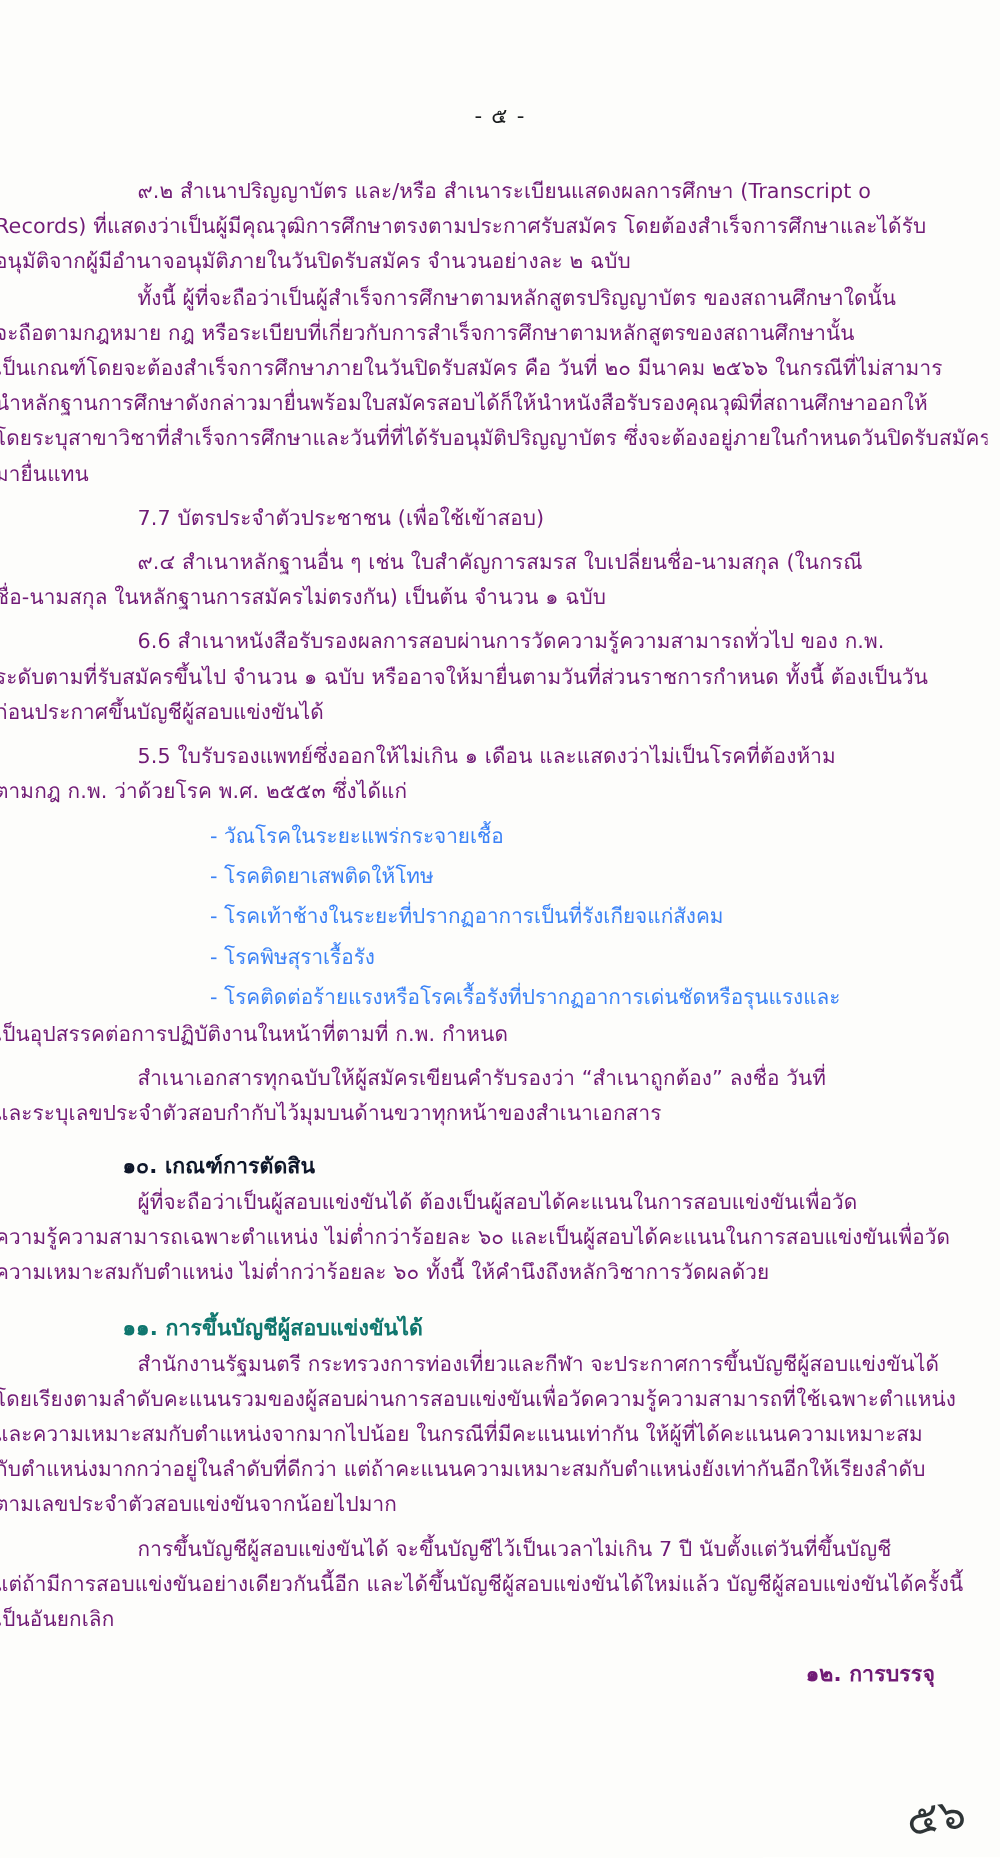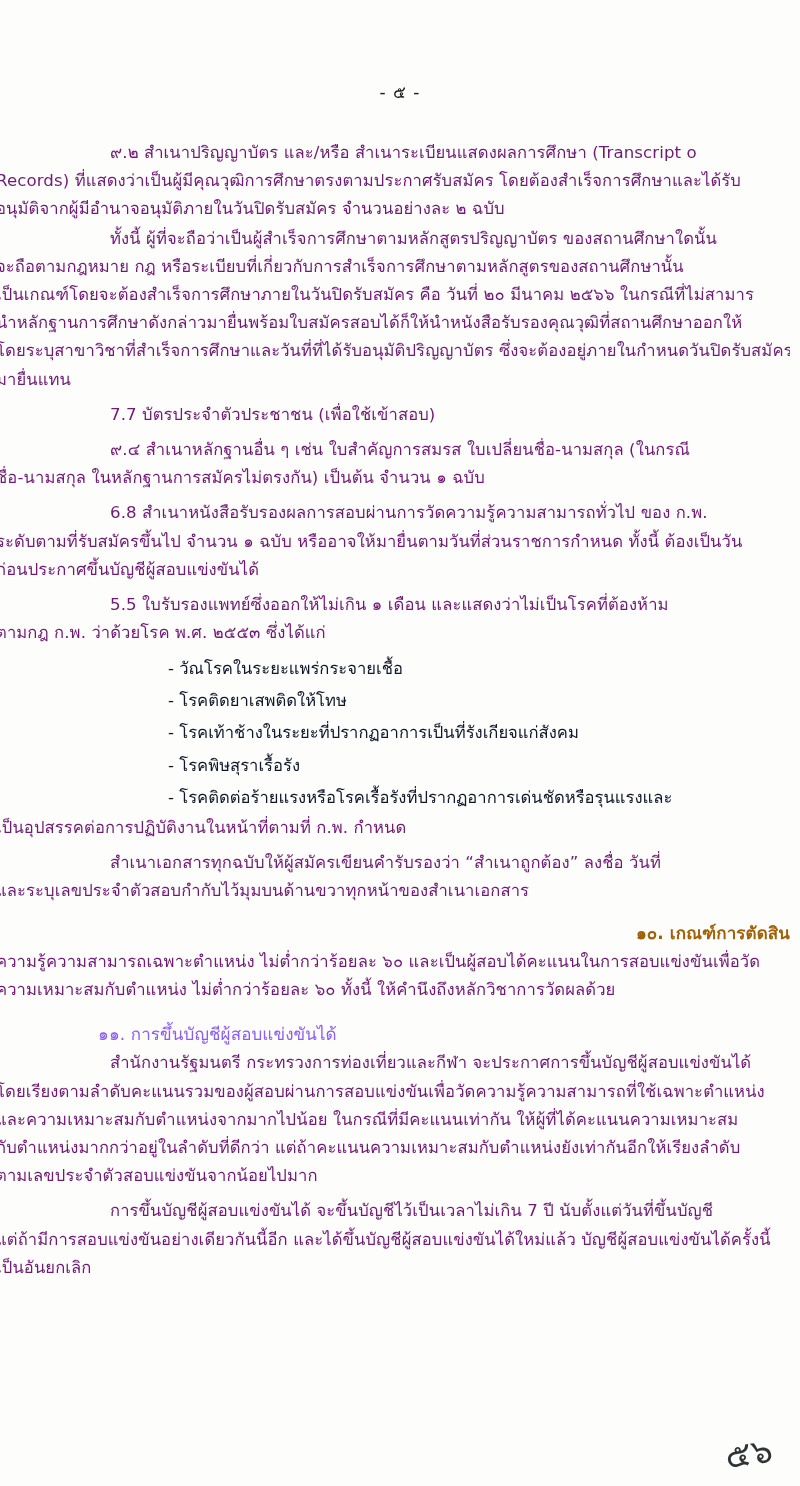--- a/index.html
+++ b/index.html
@@ -45,37 +45,36 @@
   .spaced { margin-top: 7px; }
   .bullet-list {
     margin: 6px 0 0 0;
     padding: 0;
     list-style: none;
   }
   .bullet-list li {
     font-size: 16.6px;
     line-height: 1.93;
     padding-left: 158px;
-    color: #0f172a;
+    color: #3b82f6;
     white-space: nowrap;
   }
   .heading {
     font-size: 17px;
     font-weight: bold;
     padding-left: 88px;
     margin-top: 14px;
-    color: #a16207;
-    text-align: right;
+    color: #0f172a;
   }
   .heading-2 {
     font-size: 17px;
-    font-weight: normal;
+    font-weight: bold;
     padding-left: 88px;
     margin-top: 16px;
-    color: #8b5cf6;
+    color: #0f766e;
   }
   .tail {
     margin-top: 16px;
     text-align: right;
     padding-right: 42px;
     font-size: 17px;
     font-weight: bold;
   }
   .signature {
     position: absolute;
@@ -120,21 +119,21 @@
     <div class="para-block spaced">
       <p class="indent-2 clip-right">7.7 บัตรประจำตัวประชาชน (เพื่อใช้เข้าสอบ)</p>
     </div>
 
     <div class="para-block spaced">
       <p class="indent-2 clip-right">๙.๔ สำเนาหลักฐานอื่น ๆ เช่น ใบสำคัญการสมรส ใบเปลี่ยนชื่อ-นามสกุล (ในกรณี</p>
       <p class="clip-right shift-left">ชื่อ-นามสกุล ในหลักฐานการสมัครไม่ตรงกัน) เป็นต้น จำนวน ๑ ฉบับ</p>
     </div>
 
     <div class="para-block spaced">
-      <p class="indent-2 clip-right">6.8 สำเนาหนังสือรับรองผลการสอบผ่านการวัดความรู้ความสามารถทั่วไป ของ ก.พ.</p>
+      <p class="indent-2 clip-right">6.6 สำเนาหนังสือรับรองผลการสอบผ่านการวัดความรู้ความสามารถทั่วไป ของ ก.พ.</p>
       <p class="clip-right shift-left">ระดับตามที่รับสมัครขึ้นไป จำนวน ๑ ฉบับ หรืออาจให้มายื่นตามวันที่ส่วนราชการกำหนด ทั้งนี้ ต้องเป็นวัน</p>
       <p class="clip-right shift-left">ก่อนประกาศขึ้นบัญชีผู้สอบแข่งขันได้</p>
     </div>
 
     <div class="para-block spaced">
       <p class="indent-2 clip-right">5.5 ใบรับรองแพทย์ซึ่งออกให้ไม่เกิน ๑ เดือน และแสดงว่าไม่เป็นโรคที่ต้องห้าม</p>
       <p class="clip-right shift-left">ตามกฎ ก.พ. ว่าด้วยโรค พ.ศ. ๒๕๕๓ ซึ่งได้แก่</p>
     </div>
 
     <ul class="bullet-list">
@@ -146,36 +145,38 @@
     </ul>
 
     <div class="para-block">
       <p class="clip-right shift-left">เป็นอุปสรรคต่อการปฏิบัติงานในหน้าที่ตามที่ ก.พ. กำหนด</p>
       <p class="indent-2 clip-right spaced">สำเนาเอกสารทุกฉบับให้ผู้สมัครเขียนคำรับรองว่า “สำเนาถูกต้อง” ลงชื่อ วันที่</p>
       <p class="clip-right shift-left">และระบุเลขประจำตัวสอบกำกับไว้มุมบนด้านขวาทุกหน้าของสำเนาเอกสาร</p>
     </div>
 
     <p class="heading clip-right">๑๐. เกณฑ์การตัดสิน</p>
     <div class="para-block">
+      <p class="indent-2 clip-right">ผู้ที่จะถือว่าเป็นผู้สอบแข่งขันได้ ต้องเป็นผู้สอบได้คะแนนในการสอบแข่งขันเพื่อวัด</p>
       <p class="clip-right shift-left">ความรู้ความสามารถเฉพาะตำแหน่ง ไม่ต่ำกว่าร้อยละ ๖๐ และเป็นผู้สอบได้คะแนนในการสอบแข่งขันเพื่อวัด</p>
       <p class="clip-right shift-left">ความเหมาะสมกับตำแหน่ง ไม่ต่ำกว่าร้อยละ ๖๐ ทั้งนี้ ให้คำนึงถึงหลักวิชาการวัดผลด้วย</p>
     </div>
 
     <p class="heading-2 clip-right">๑๑. การขึ้นบัญชีผู้สอบแข่งขันได้</p>
     <div class="para-block">
       <p class="indent-2 clip-right">สำนักงานรัฐมนตรี กระทรวงการท่องเที่ยวและกีฬา จะประกาศการขึ้นบัญชีผู้สอบแข่งขันได้</p>
       <p class="clip-right shift-left">โดยเรียงตามลำดับคะแนนรวมของผู้สอบผ่านการสอบแข่งขันเพื่อวัดความรู้ความสามารถที่ใช้เฉพาะตำแหน่ง</p>
       <p class="clip-right shift-left">และความเหมาะสมกับตำแหน่งจากมากไปน้อย ในกรณีที่มีคะแนนเท่ากัน ให้ผู้ที่ได้คะแนนความเหมาะสม</p>
       <p class="clip-right shift-left">กับตำแหน่งมากกว่าอยู่ในลำดับที่ดีกว่า แต่ถ้าคะแนนความเหมาะสมกับตำแหน่งยังเท่ากันอีกให้เรียงลำดับ</p>
       <p class="clip-right shift-left">ตามเลขประจำตัวสอบแข่งขันจากน้อยไปมาก</p>
     </div>
     <div class="para-block spaced">
       <p class="indent-2 clip-right">การขึ้นบัญชีผู้สอบแข่งขันได้ จะขึ้นบัญชีไว้เป็นเวลาไม่เกิน 7 ปี นับตั้งแต่วันที่ขึ้นบัญชี</p>
       <p class="clip-right shift-left">แต่ถ้ามีการสอบแข่งขันอย่างเดียวกันนี้อีก และได้ขึ้นบัญชีผู้สอบแข่งขันได้ใหม่แล้ว บัญชีผู้สอบแข่งขันได้ครั้งนี้</p>
       <p class="clip-right shift-left">เป็นอันยกเลิก</p>
     </div>
 
+    <p class="tail">๑๒. การบรรจุ</p>
 
   </div>
 
   <div class="signature">๕๖</div>
 
 </div>
 
 </body></html>

